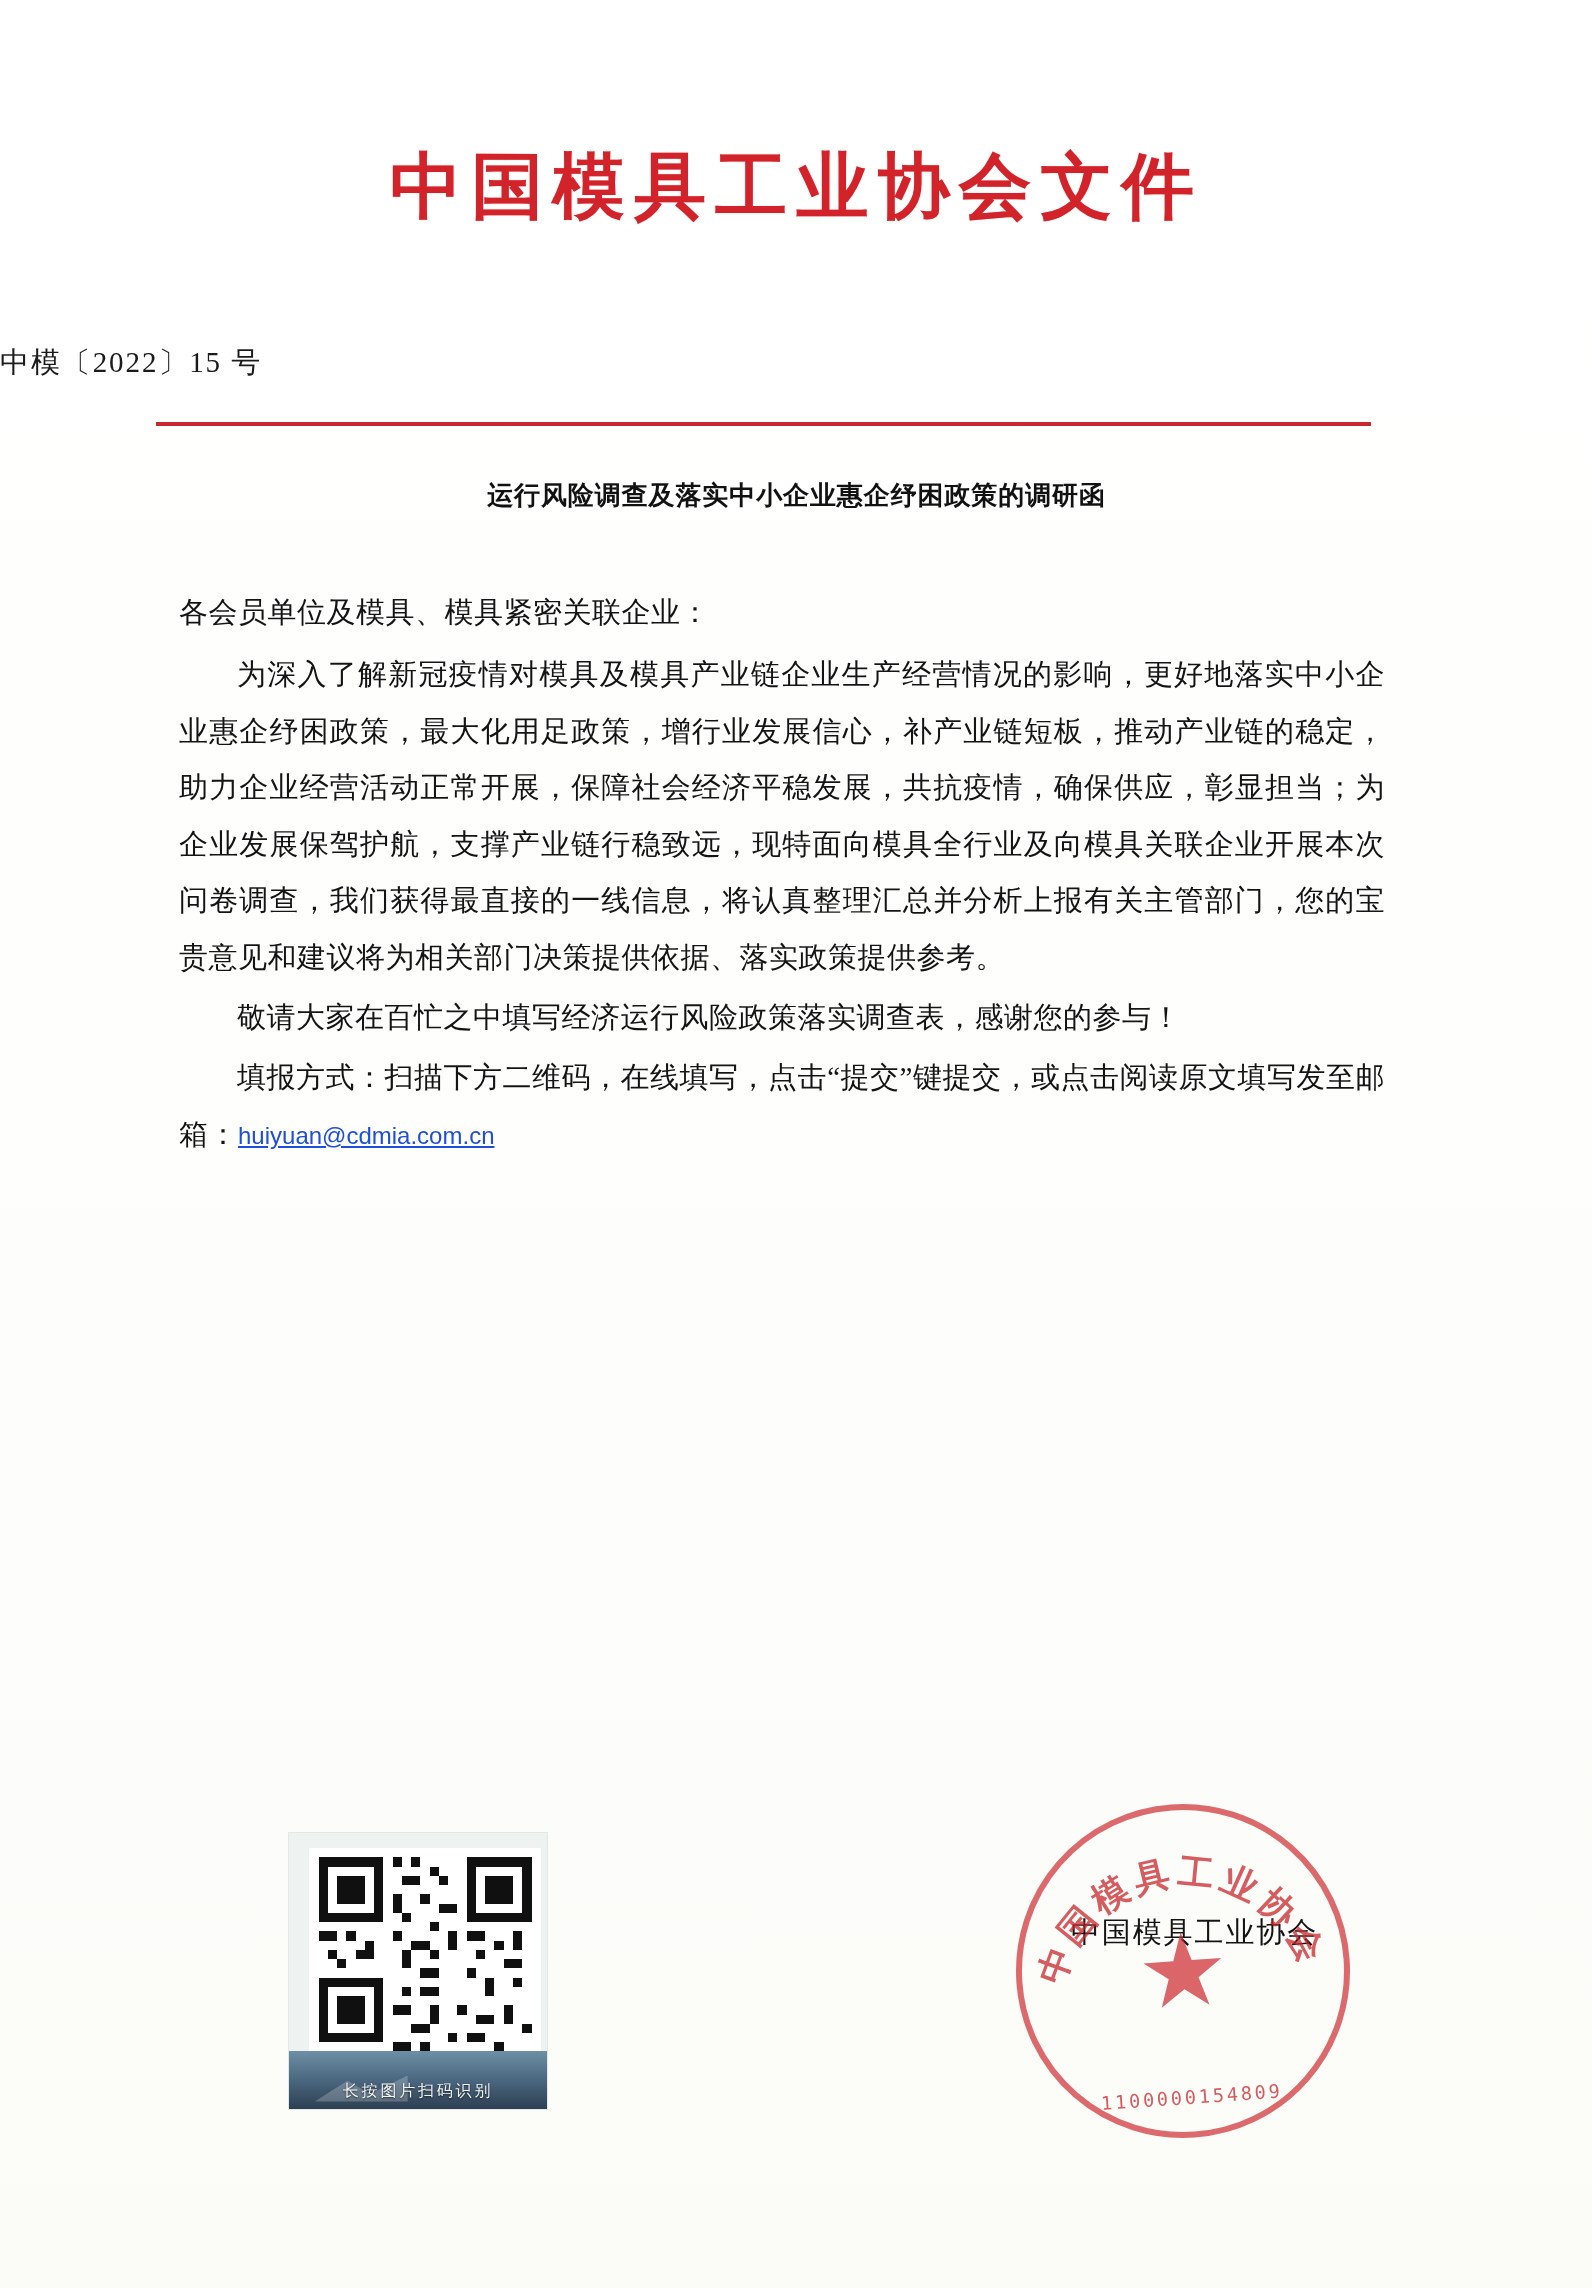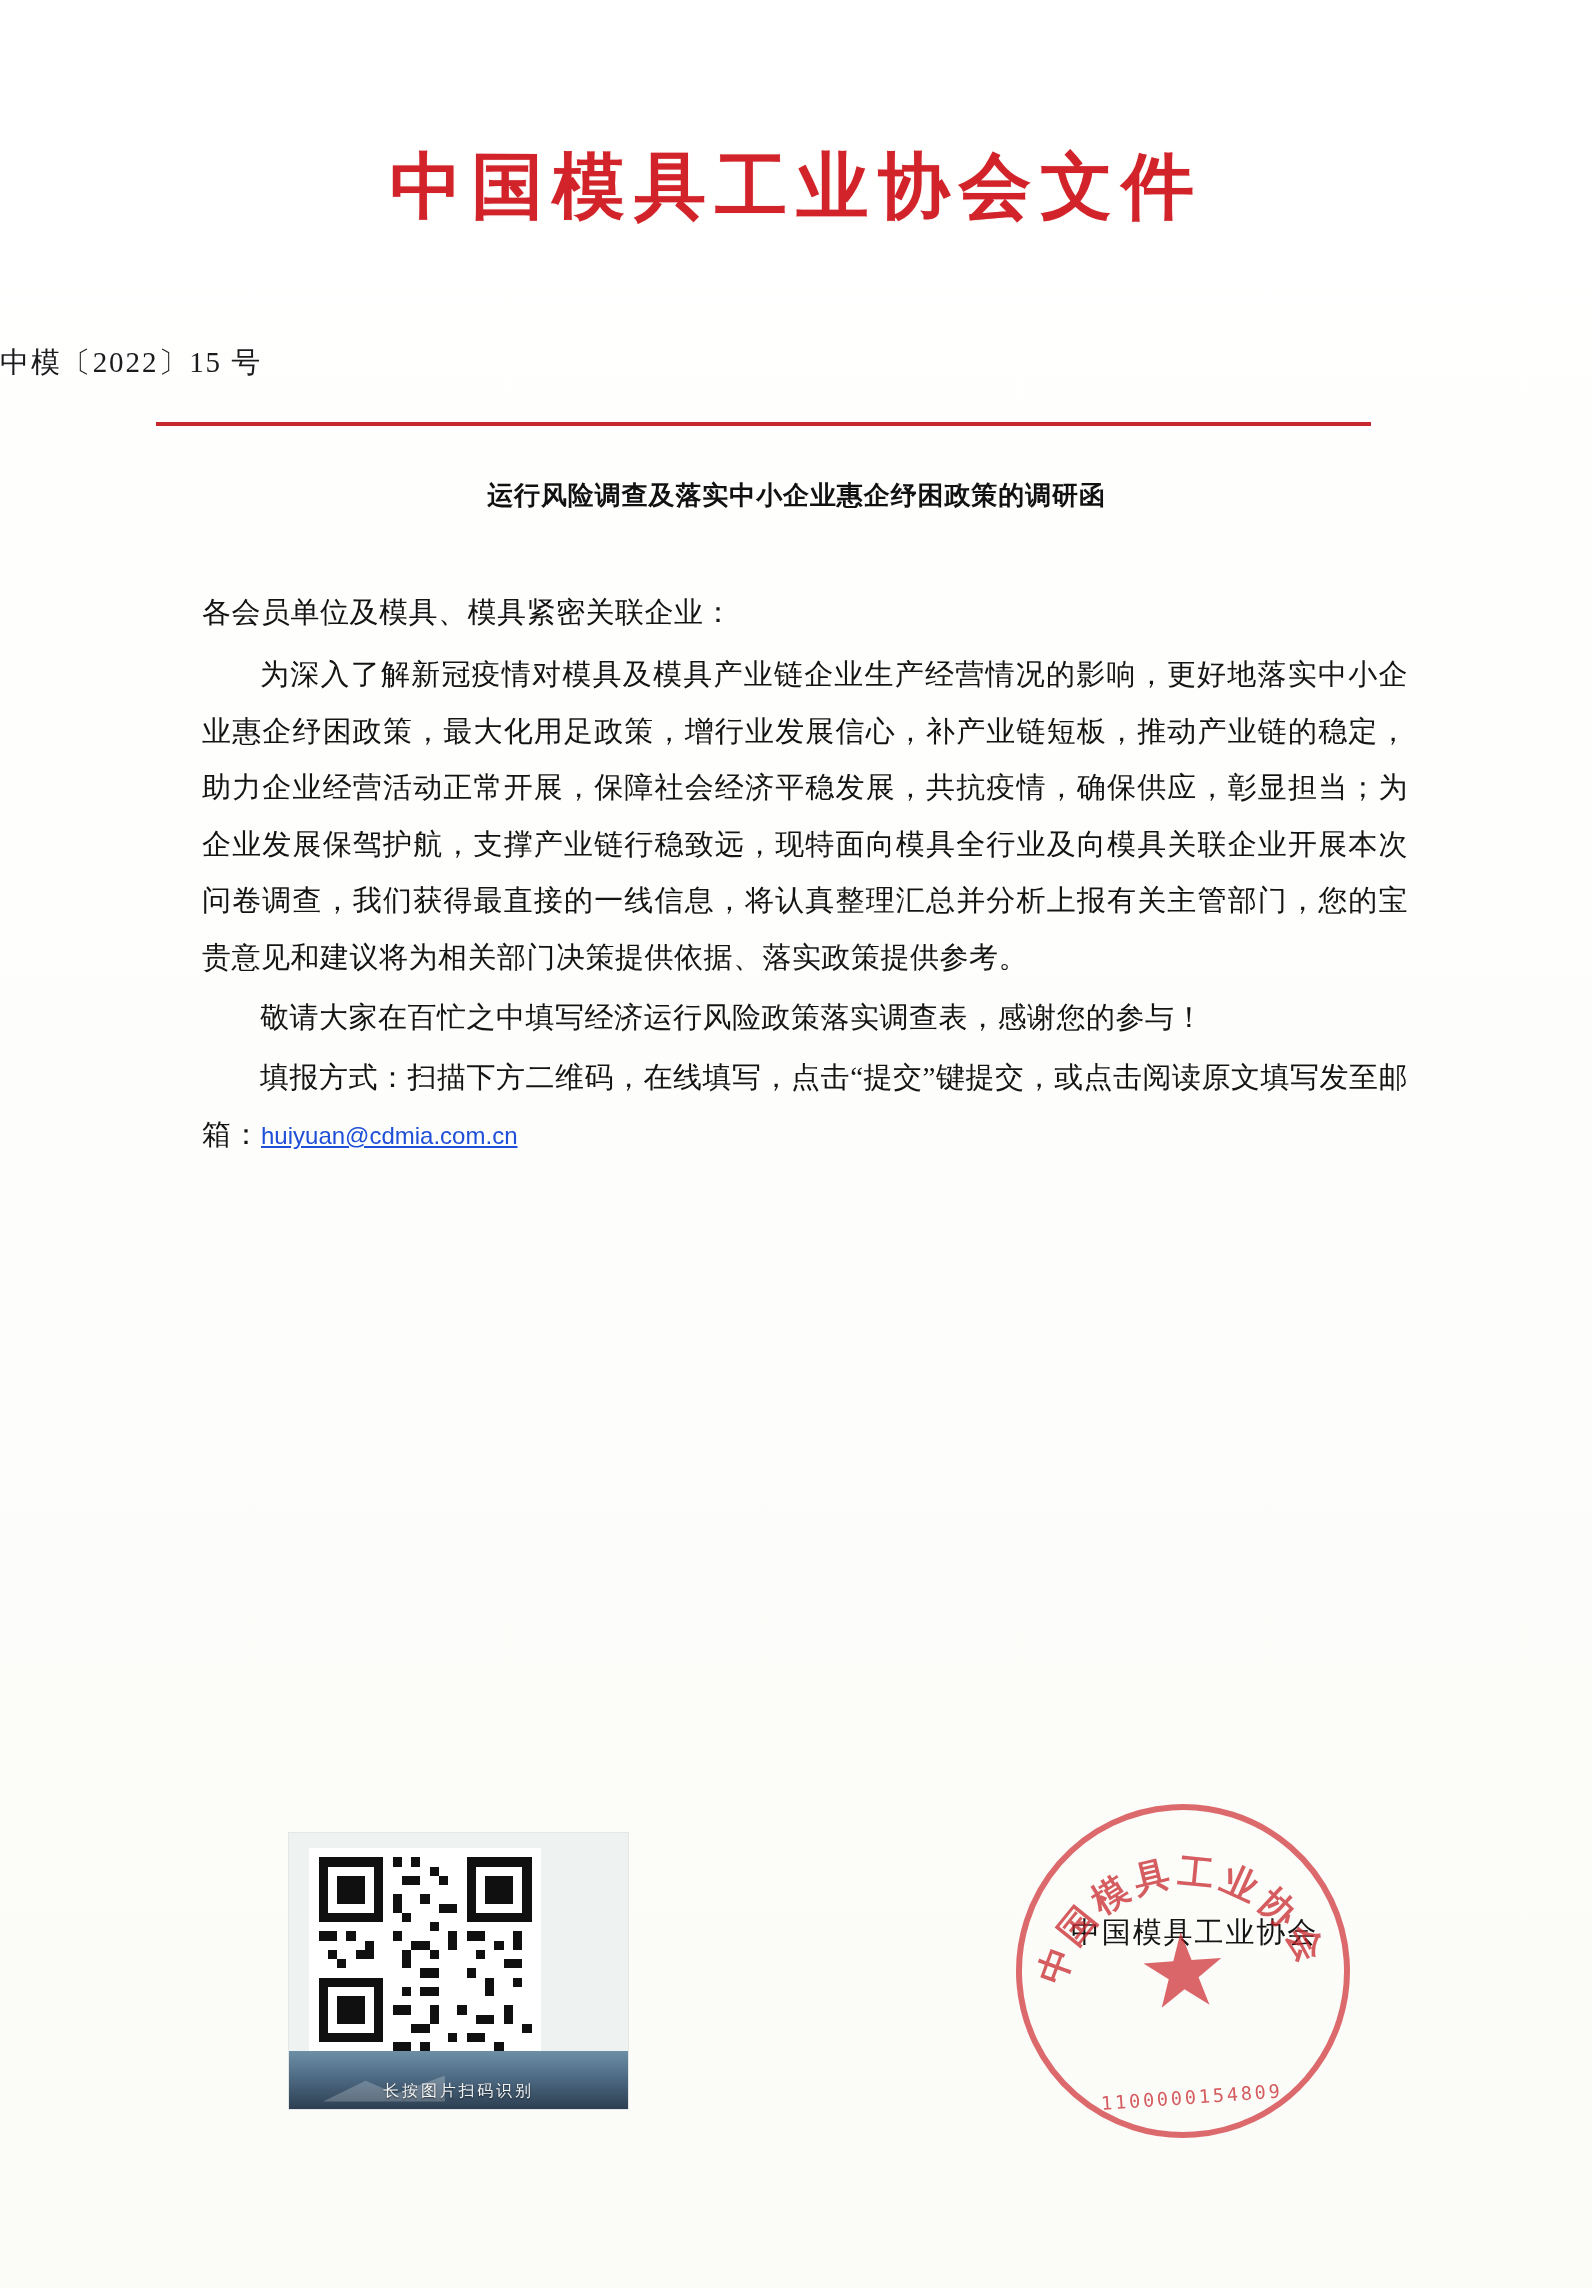--- a/index.html
+++ b/index.html
@@ -72,21 +72,21 @@
     font-size: 26px;
     font-weight: 700;
     color: #111;
     letter-spacing: 0.9px;
     font-family: "DejaVu Sans", "Liberation Sans", sans-serif;
   }
 
   .body-block {
     position: absolute;
     top: 584px;
-    left: 202px;
+    left: 179px;
     width: 1206px;
     font-size: 29px;
     line-height: 1.95;
     color: #141414;
     font-family: "Liberation Serif", "DejaVu Serif", serif;
     letter-spacing: 0.5px;
   }
   .salutation {
     margin: 0 0 5.6px 0;
   }
@@ -104,21 +104,21 @@
     font-family: "Liberation Sans", sans-serif;
     font-size: 24px;
     letter-spacing: 0px;
   }
 
   
   .qr-wrap {
     position: absolute;
     left: 288px;
     top: 1832px;
-    width: 341px;
+    width: 260px;
     height: 278px;
     background: #eef2f0;
     border: 0.9px solid #e3e7e5;
     box-sizing: border-box;
   }
   .qr-canvas {
     position: absolute;
     left: 20.4px;
     top: 15px;
     width: 232px;

